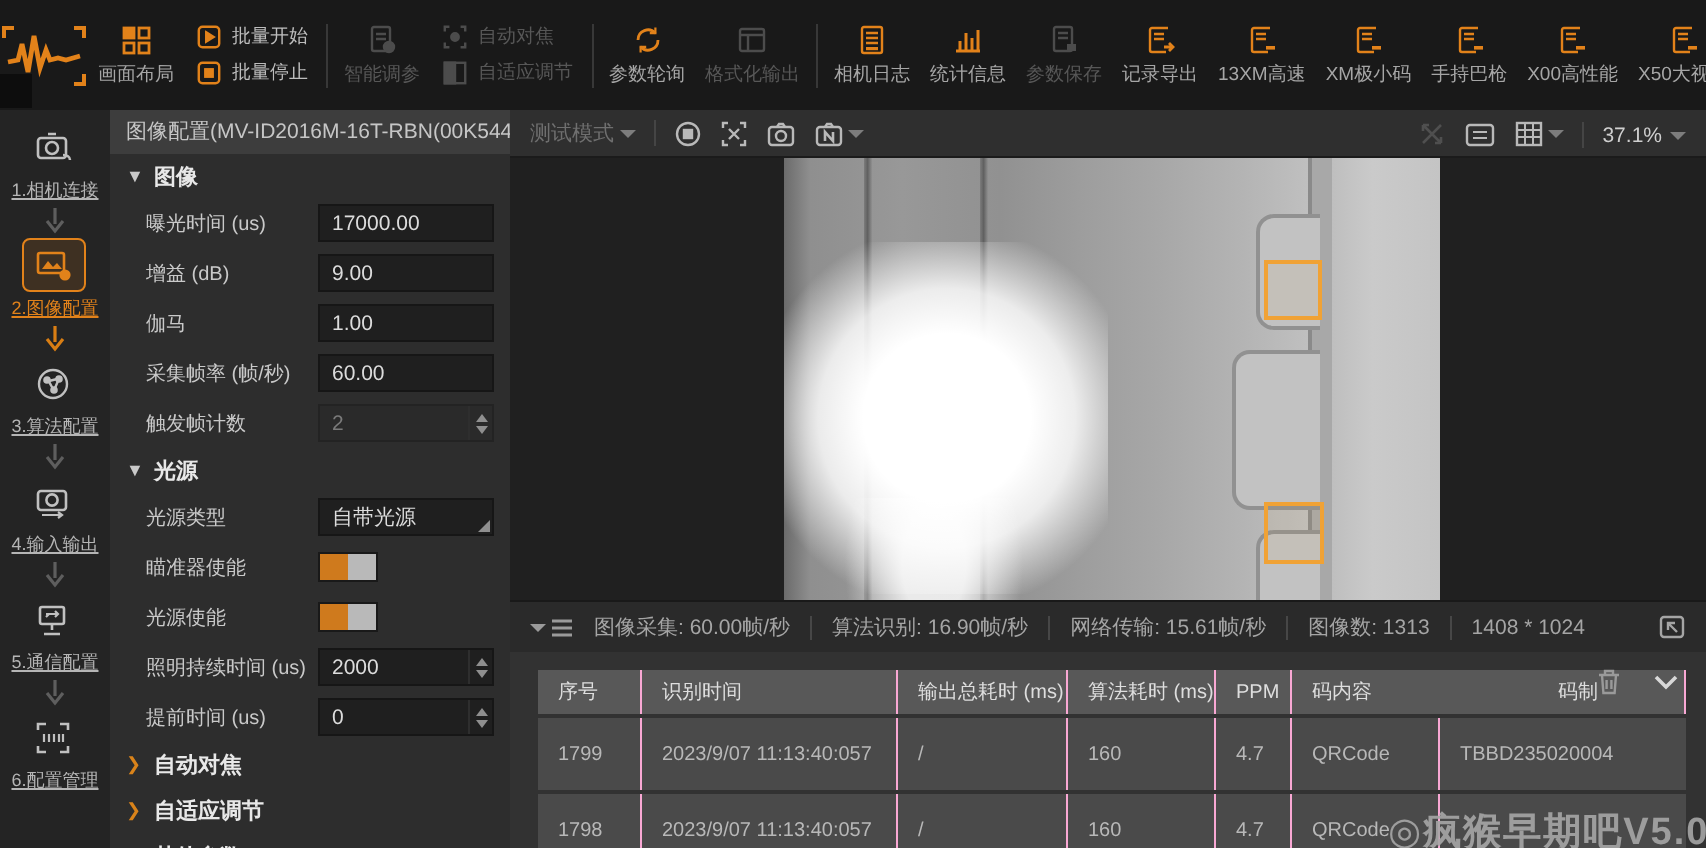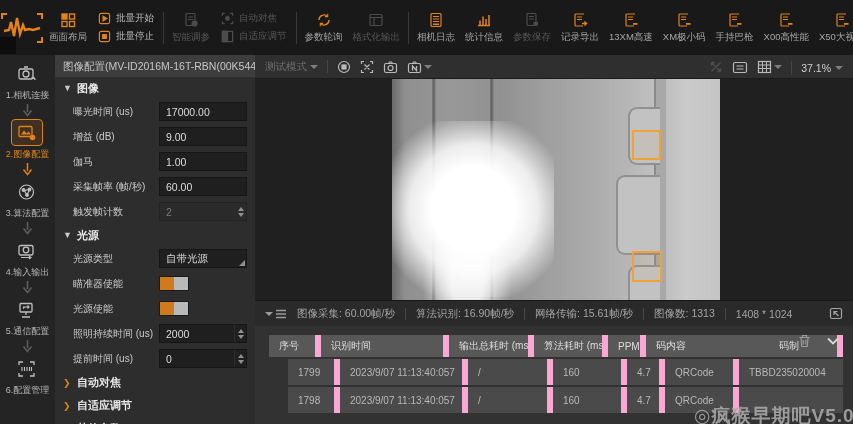--- a/index.html
+++ b/index.html
@@ -26,21 +26,21 @@
   .tb-srow.disabled .ic{color:#4c4c4c;}
   .tb-sep{width:1px;height:32px;background:#383838;margin:0 3px;flex:0 0 auto;}
   .corner-tile{position:absolute;left:0;top:37px;width:16px;height:17px;background:#0d0d0d;}
 
   
   .sidebar{position:absolute;top:55px;left:0;width:55px;bottom:0;background:#242424;
            display:flex;flex-direction:column;align-items:center;padding-top:5px;overflow:hidden;}
   .step{display:flex;flex-direction:column;align-items:center;cursor:pointer;flex:0 0 auto;}
   .step .sic{width:30px;height:25px;display:flex;align-items:center;justify-content:center;
              color:#c0c0c0;border:1px solid transparent;border-radius:4px;}
-  .step .slbl{font-size:9px;color:#b5b5b5;white-space:nowrap;margin-top:2px;}
+  .step .slbl{font-size:9px;color:#b5b5b5;white-space:nowrap;margin-top:2px;text-decoration:underline;}
   .step.active .sic{border-color:#e2821a;background:rgba(226,130,26,.14);color:#e2821a;}
   .step.active .slbl{color:#e2821a;}
   .flow-arrow{color:#5e5e5e;margin:2px 0;flex:0 0 auto;}
   .flow-arrow.orange{color:#d97e14;}
 
   
   .config{position:absolute;top:55px;left:55px;width:200px;bottom:0;background:#2d2d2d;overflow:hidden;}
   .cfg-header{height:22px;background:#3d3d3d;color:#c6c6c6;font-size:10.5px;line-height:22px;
               padding:0 8px;white-space:nowrap;overflow:hidden;}
   .sec{display:flex;align-items:center;gap:6px;height:22px;padding-left:8px;color:#e8e8e8;
@@ -109,23 +109,23 @@
   .hist{height:94px;background:#323232;padding:4px 10px 0 14px;position:relative;overflow:hidden;flex:0 0 auto;}
   .tabs{display:flex;align-items:flex-end;height:25px;border-bottom:1px solid #464646;}
   .tab{font-size:10.5px;color:#9c9c9c;padding:0 12px;height:24px;line-height:24px;cursor:pointer;white-space:nowrap;}
   .tab.active{background:#474747;color:#e8e8e8;}
   .hist-actions{position:absolute;right:14px;top:8px;display:flex;align-items:center;gap:16px;}
   .hicon{color:#9a9a9a;cursor:pointer;}
   .hicon.light{color:#d8d8d8;}
   .tbl{margin-top:5px;}
   .thead,.trow{display:flex;align-items:center;font-size:10px;}
   .thead{height:22px;background:#585858;color:#dedede;}
-  .trow{height:26px;background:#4a4a4a;color:#b8b8b8;margin-top:2px;cursor:pointer;margin-left:19px;}
+  .trow{height:36px;background:#4a4a4a;color:#b8b8b8;margin-top:2px;cursor:pointer;}
   .cell{padding-left:10px;box-sizing:border-box;white-space:nowrap;overflow:hidden;
-        border-right:6px solid #f9a8d4;height:100%;display:flex;align-items:center;}
+        border-right:1px solid #f9a8d4;height:100%;display:flex;align-items:center;}
   .c1{width:52px;}.c2{width:128px;}.c3{width:85px;text-align:right;}.c4{width:74px;}.c5{width:38px;}.c6{width:74px;}
   .c7{flex:1;border-right:none;}
 
   .watermark{position:absolute;left:694px;top:403px;font-size:19px;font-weight:bold;color:#a6a6a6;
              letter-spacing:1px;white-space:nowrap;z-index:40;opacity:.9;}
 </style>
 </head>
 <body>
 
 <div id="app">

